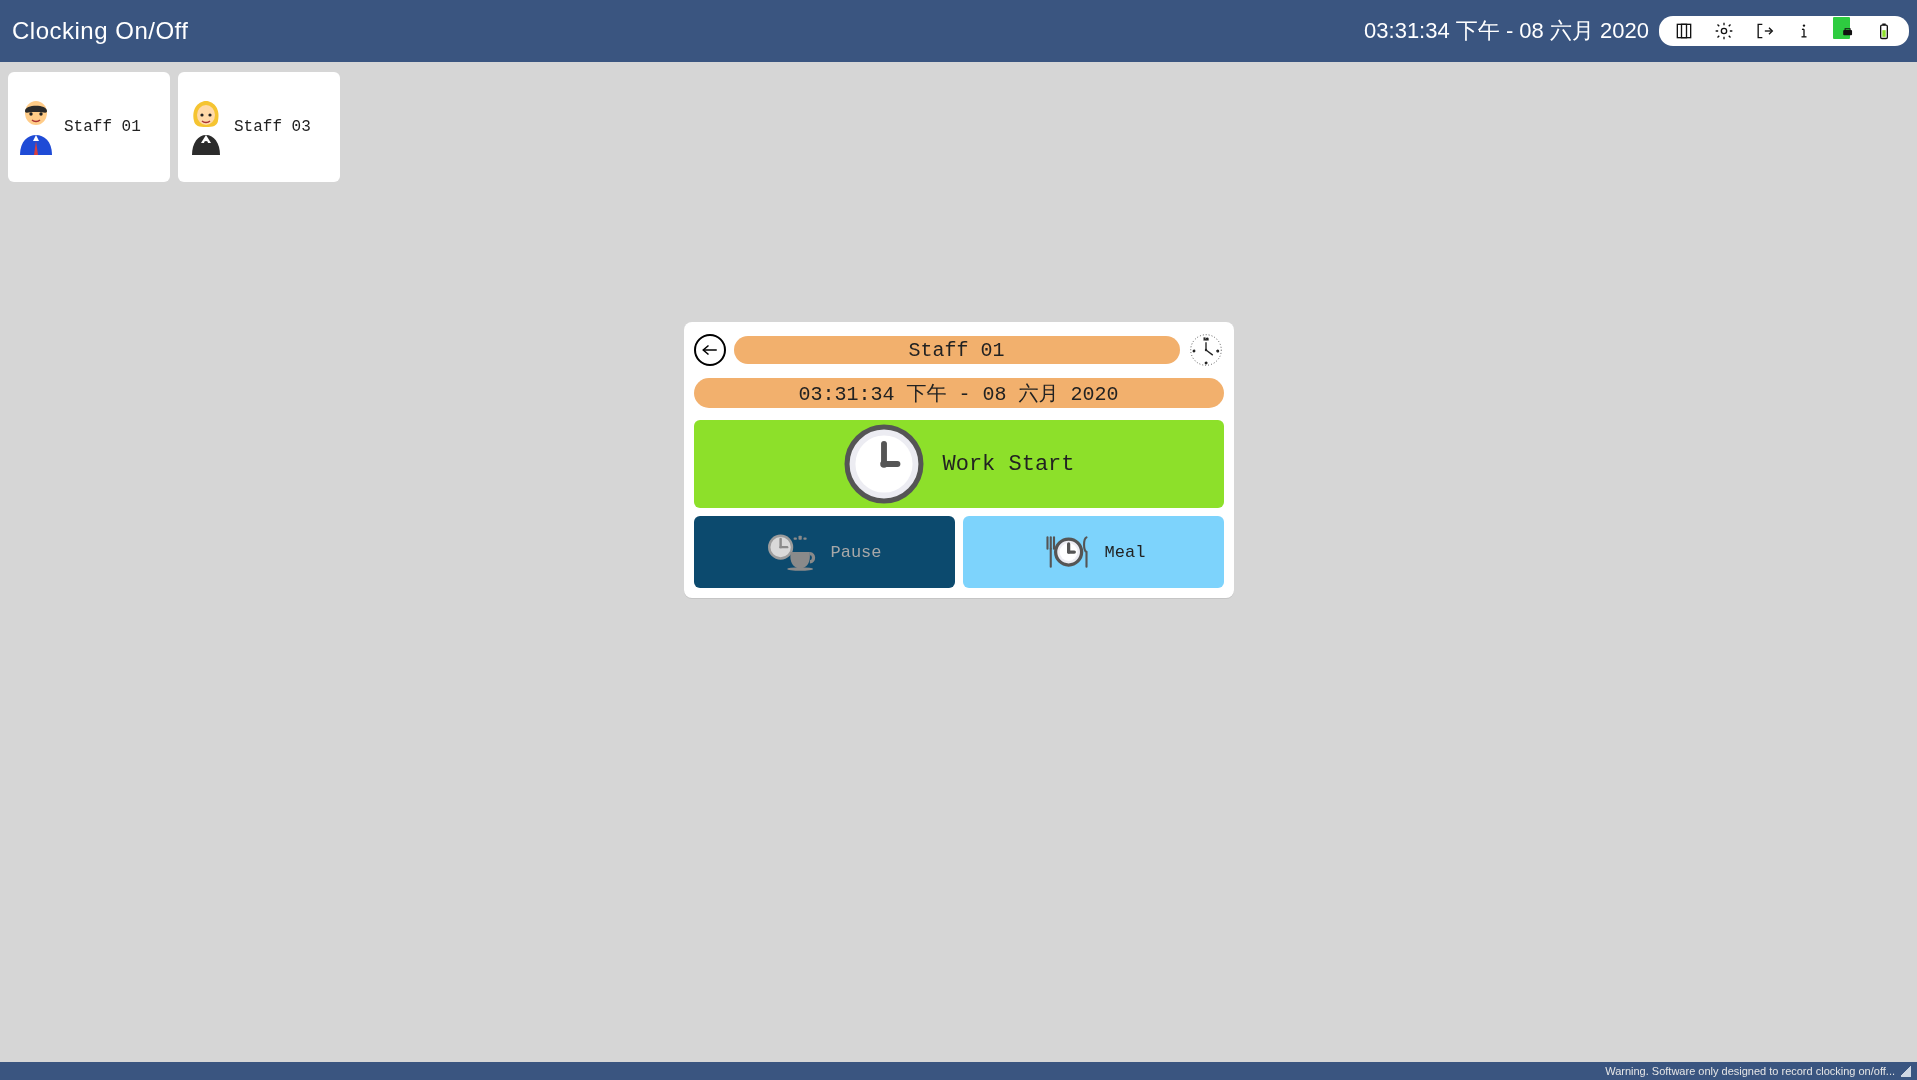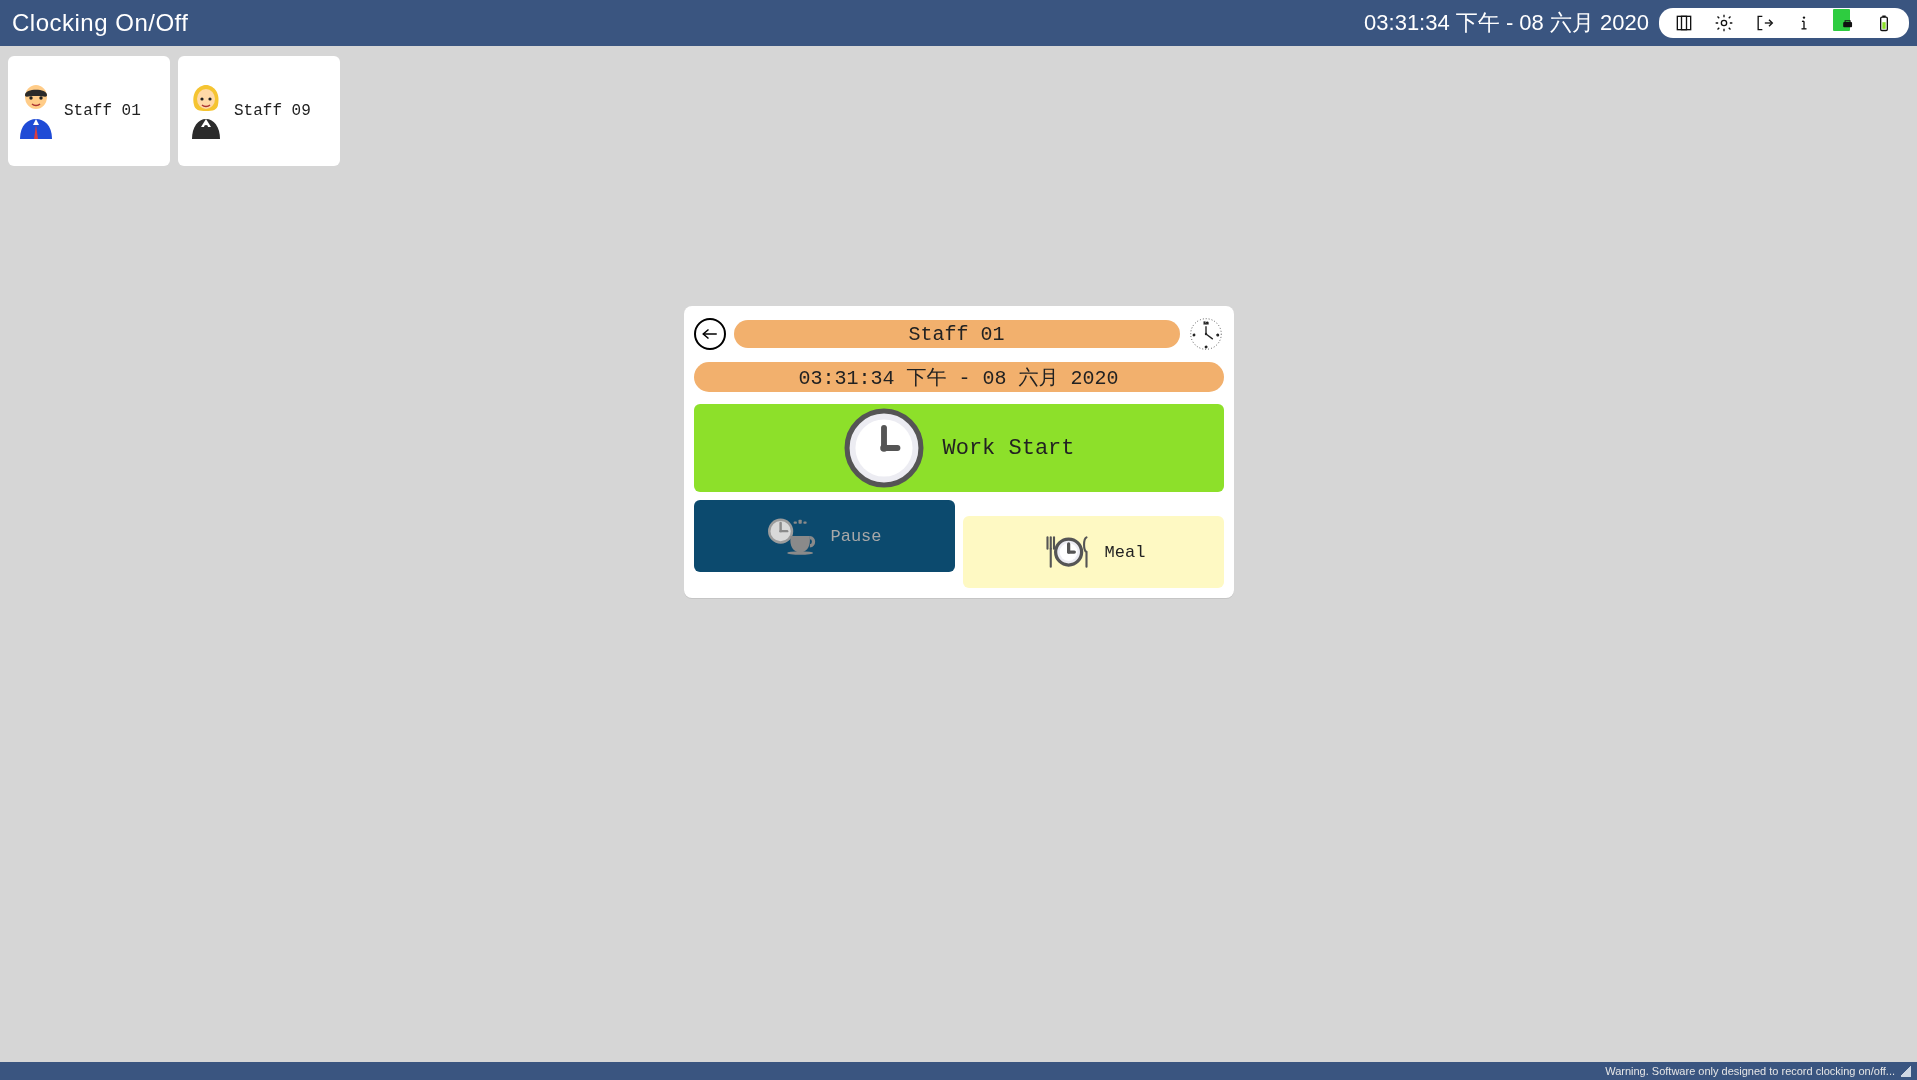--- a/index.html
+++ b/index.html
@@ -1,20 +1,20 @@
 <!DOCTYPE html>
 <html><head>
 <meta charset="utf-8">
 <style>
   * { box-sizing: border-box; margin: 0; padding: 0; }
   html, body { width: 100%; height: 100%; font-family: "Segoe UI Light", "Segoe UI", Arial, sans-serif; background:#d6d6d6; color:#333; }
   body { display:flex; flex-direction:column; overflow:hidden; }
 
   
-  .topbar { height:46px; background:#3a5580; color:#fff; display:flex; align-items:center; padding:0 8px 0 12px; position:relative; }
+  .topbar { height:62px; background:#3a5580; color:#fff; display:flex; align-items:center; padding:0 8px 0 12px; position:relative; }
   .topbar-title { font-size:24px; font-weight:300; letter-spacing:0.5px; }
   .topbar-right { margin-left:auto; display:flex; align-items:center; gap:10px; }
   .topbar-datetime { font-size:22px; font-weight:300; }
   .status-chip { background:#fff; border-radius:14px; height:30px; display:flex; align-items:center; gap:18px; padding:0 14px; }
   .status-chip span { display:flex; align-items:center; justify-content:center; width:22px; height:22px; }
   .status-chip svg { width:20px; height:20px; stroke:#111; fill:none; stroke-width:1.6; }
   .net-dot { width:6px; height:6px; background:#2ecc40; border-radius:1px; align-self:flex-end; margin-bottom:3px; margin-right:-12px; }
 
   
   .main { flex:1; position:relative;font-family:Liberation Mono, monospace; }
@@ -34,21 +34,21 @@
   .head-clock svg { width:34px; height:34px; }
   .pill-date { margin-top:10px; background:#f2b06d; height:30px; border-radius:15px; display:flex; align-items:center; justify-content:center; font-size:20px; color:#222; }
 
   .work-start { margin-top:12px; background:#8de02a; height:88px; border-radius:6px; display:flex; align-items:center; justify-content:center; gap:16px; cursor:pointer; }
   .work-start .clock-big { width:84px; height:84px; }
   .work-start .label { font-size:22px; color:#222; }
 
   .secondary-row { display:flex; gap:8px; margin-top:8px; }
   .secondary-btn { flex:1; height:72px; border-radius:6px; display:flex; align-items:center; justify-content:center; gap:12px; font-size:17px; color:#333; }
   .secondary-btn.pause { background:#0c4a6e; color:#a8a8a8; }
-  .secondary-btn.meal  { background:#fef9c3; color:#222; cursor:pointer;margin-top:16px; }
+  .secondary-btn.meal  { background:#7dd3fc; color:#222; cursor:pointer; }
   .secondary-btn svg { width:52px; height:42px; }
 
   
   .bottombar { height:18px; background:#3a5580; color:#e6e6e6; font-size:11px; display:flex; align-items:center; justify-content:flex-end; padding:8px 6px; gap:6px; }
   .bottombar .handle { width:10px; height:12px; background:linear-gradient(135deg,transparent 50%, #cfd7e3 50%); }
 </style>
 </head>
 <body>
 
 <div class="topbar">
@@ -126,21 +126,21 @@
           <path d="M10 22c-3-14 6-20 12-20s15 6 12 20c-1 5-5 6-12 6s-11-1-12-6z" fill="#f5c431"></path>
           <ellipse cx="22" cy="16" rx="9" ry="10" fill="#ffd9a8"></ellipse>
           <circle cx="18" cy="16" r="1.6" fill="#222"></circle>
             <circle cx="26" cy="16" r="1.6" fill="#222"></circle>
           <path d="M18 22c2 2 6 2 8 0" stroke="#a33" stroke-width="1.3" fill="none"></path>
           <path d="M8 56c0-12 6-20 14-20s14 8 14 20z" fill="#2b2b2b"></path>
           <path d="M22 36l-5 8h10z" fill="#fff"></path>
           <circle cx="22" cy="44" r="2" fill="#2b2b2b"></circle>
         </svg>
       </div>
-      <div class="label">Staff 09</div>
+      <div class="label">Staff 03</div>
     </div>
   </div>
 
   <div class="modal">
     <div class="modal-head">
       <div class="back-btn">
         <svg viewBox="0 0 24 16">
             <path d="M10 2L3 8l7 6"></path>
             <path d="M3 8h18"></path>
           </svg>

